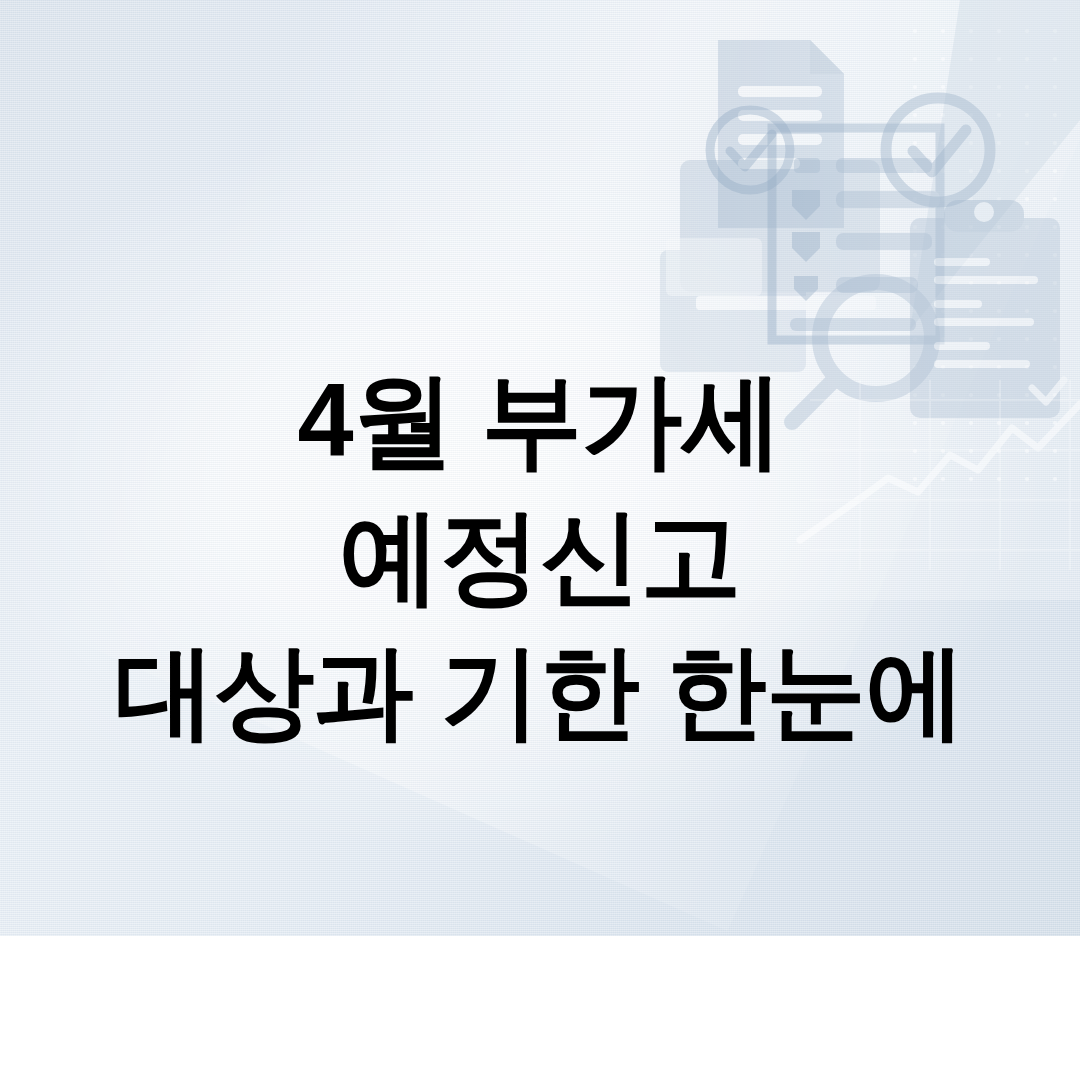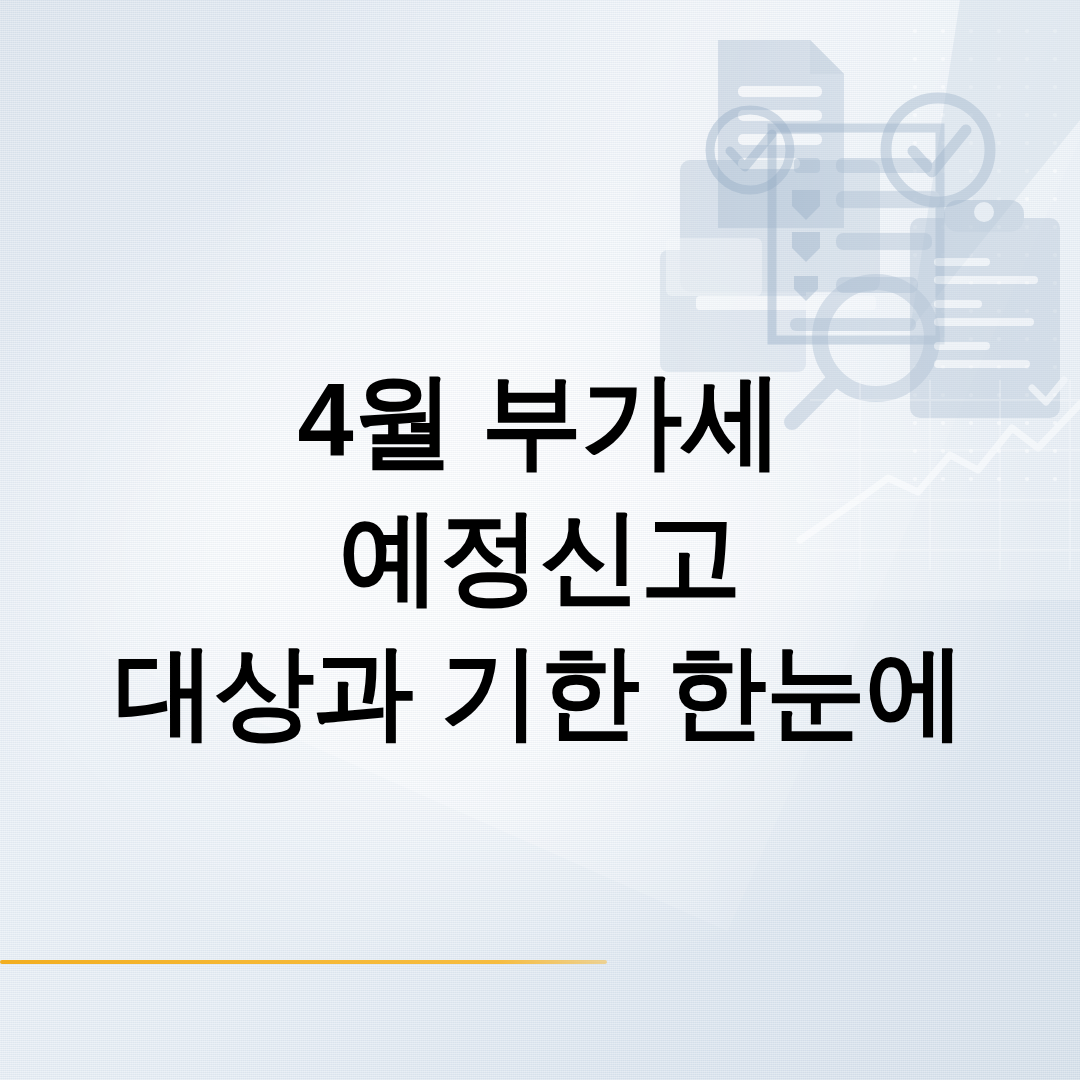--- a/index.html
+++ b/index.html
@@ -5,21 +5,21 @@
 <style>
   html, body {
     margin: 0;
     padding: 0;
     background: #ffffff;
   }
 
   #canvas {
     position: relative;
     width: 1080px;
-    height: 1080px;
+    height: 936px;
     overflow: hidden;
     font-family: "Liberation Sans", "DejaVu Sans", sans-serif;
     
     background:
       linear-gradient(135deg,
         #dde5ed 0%,
         #e3eaf2 18%,
         #eaf0f6 38%,
         #e6edf4 58%,
         #dde6ef 78%,

